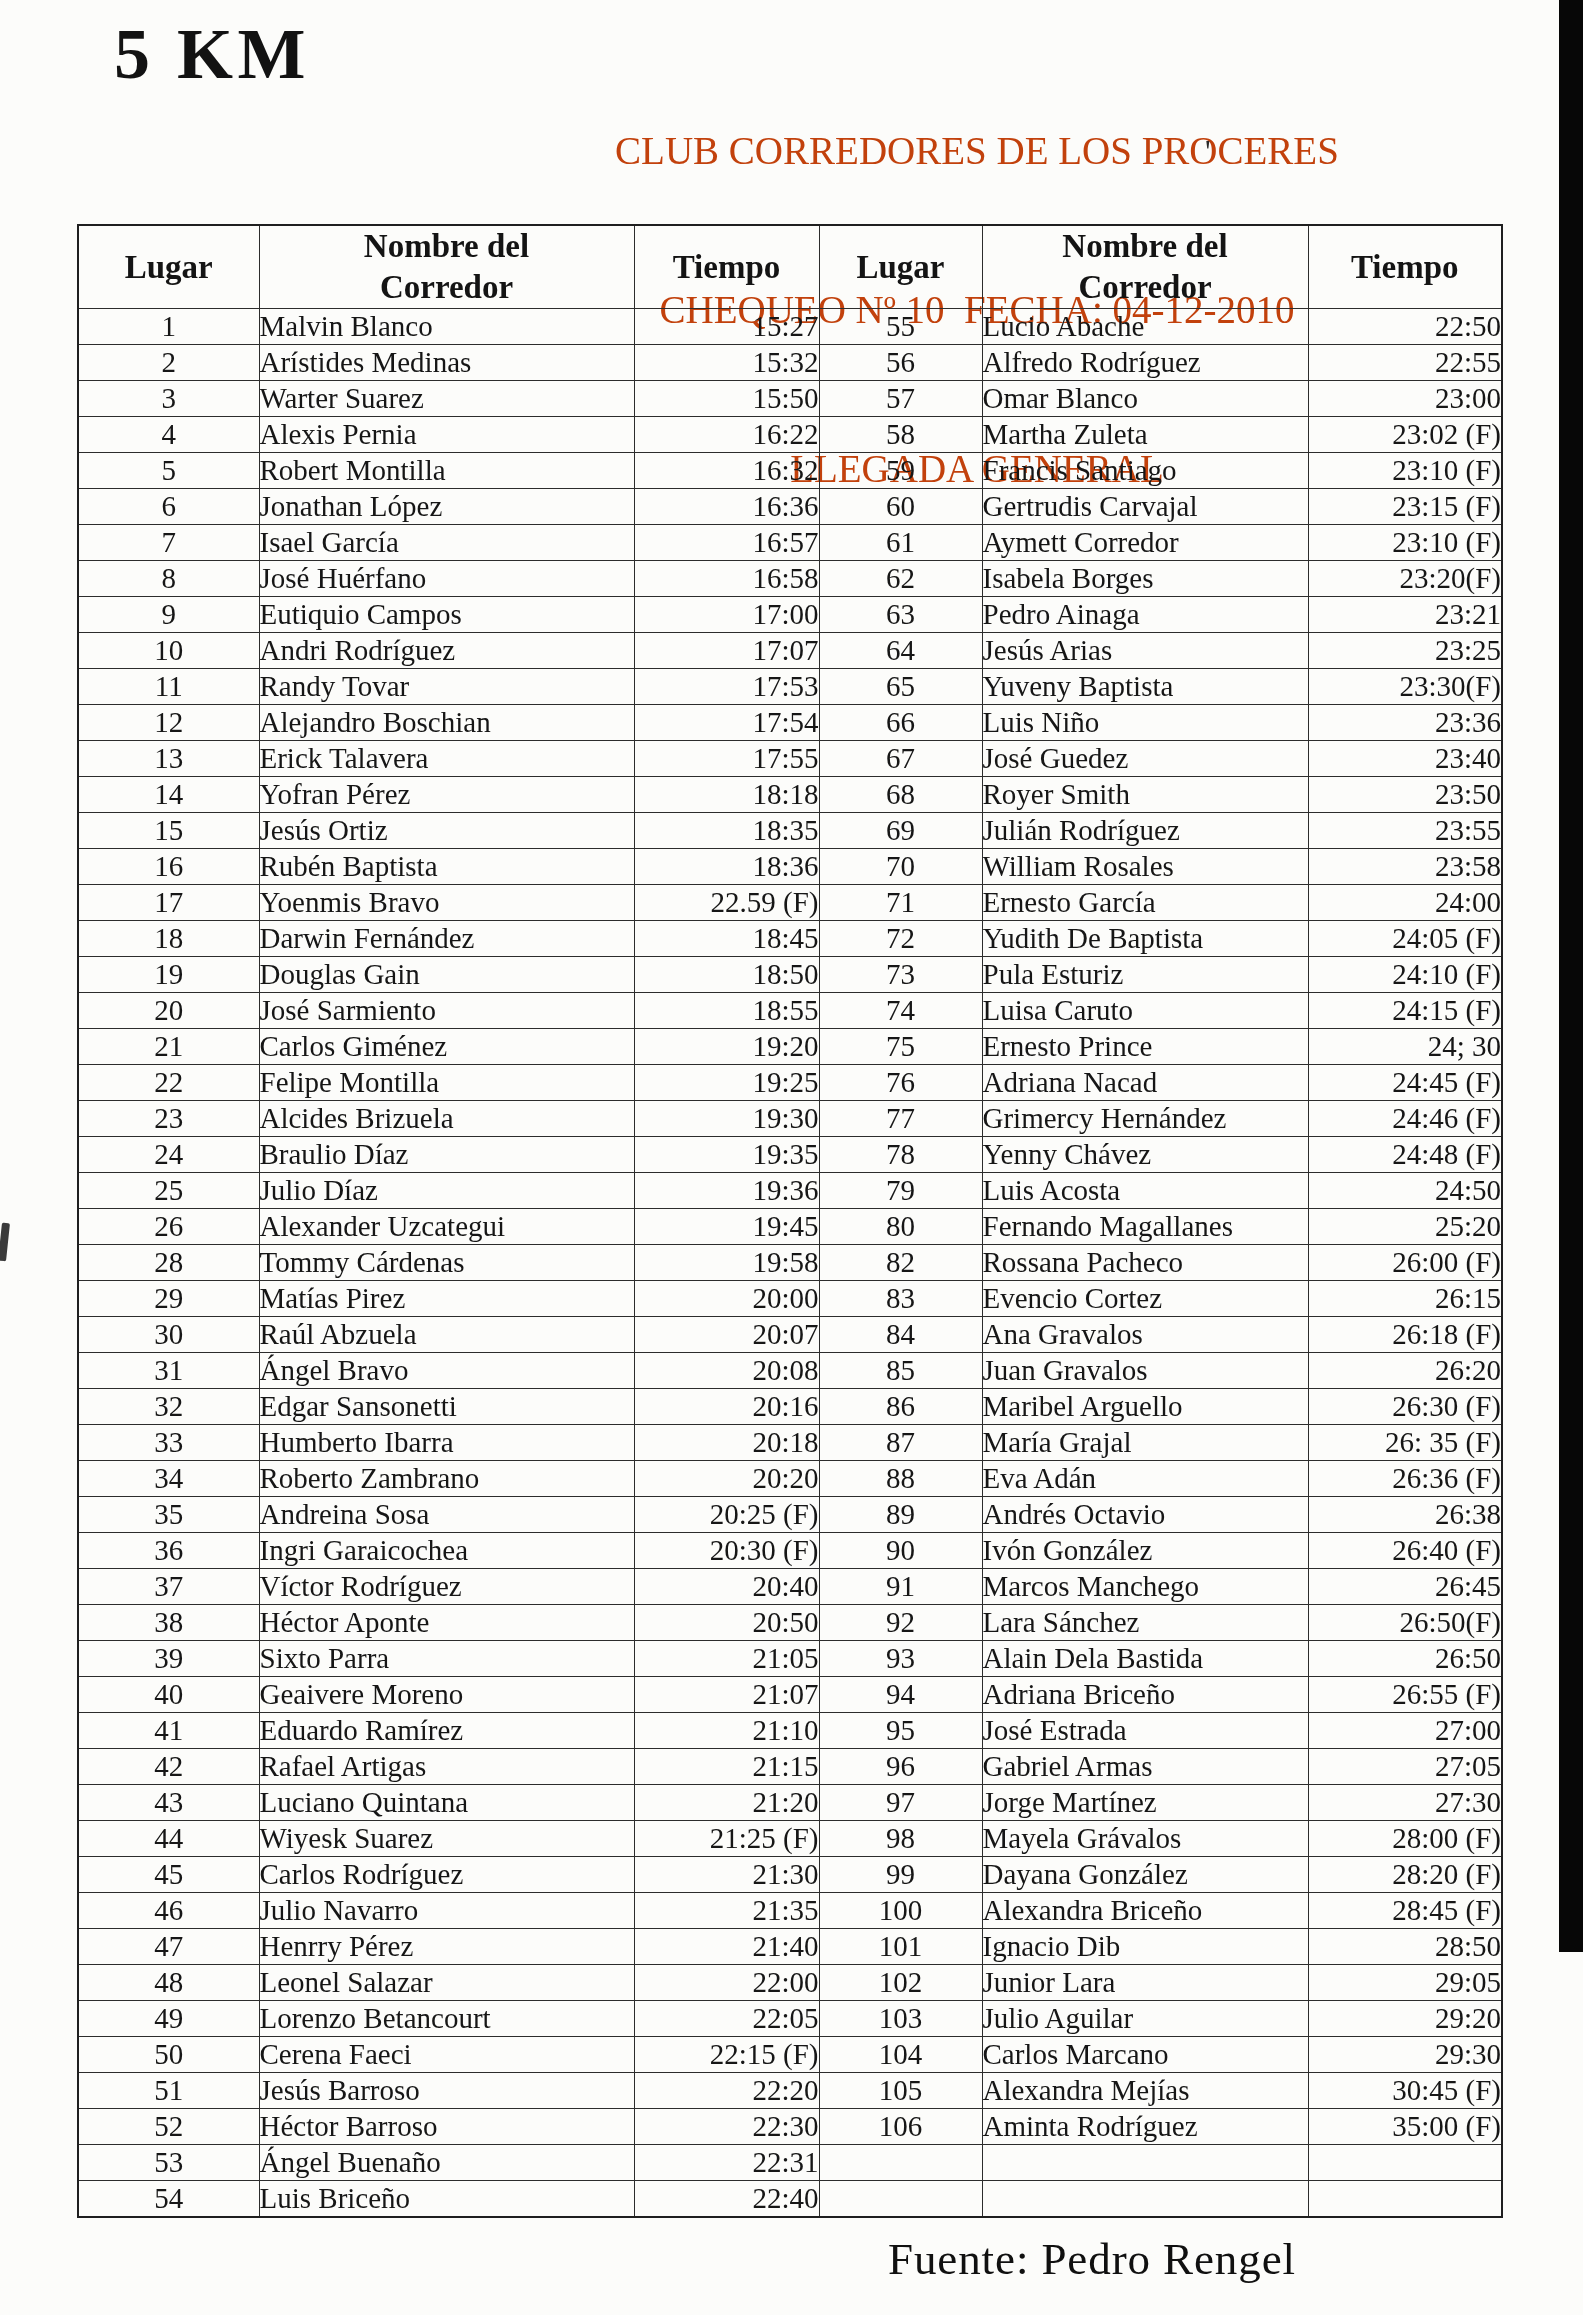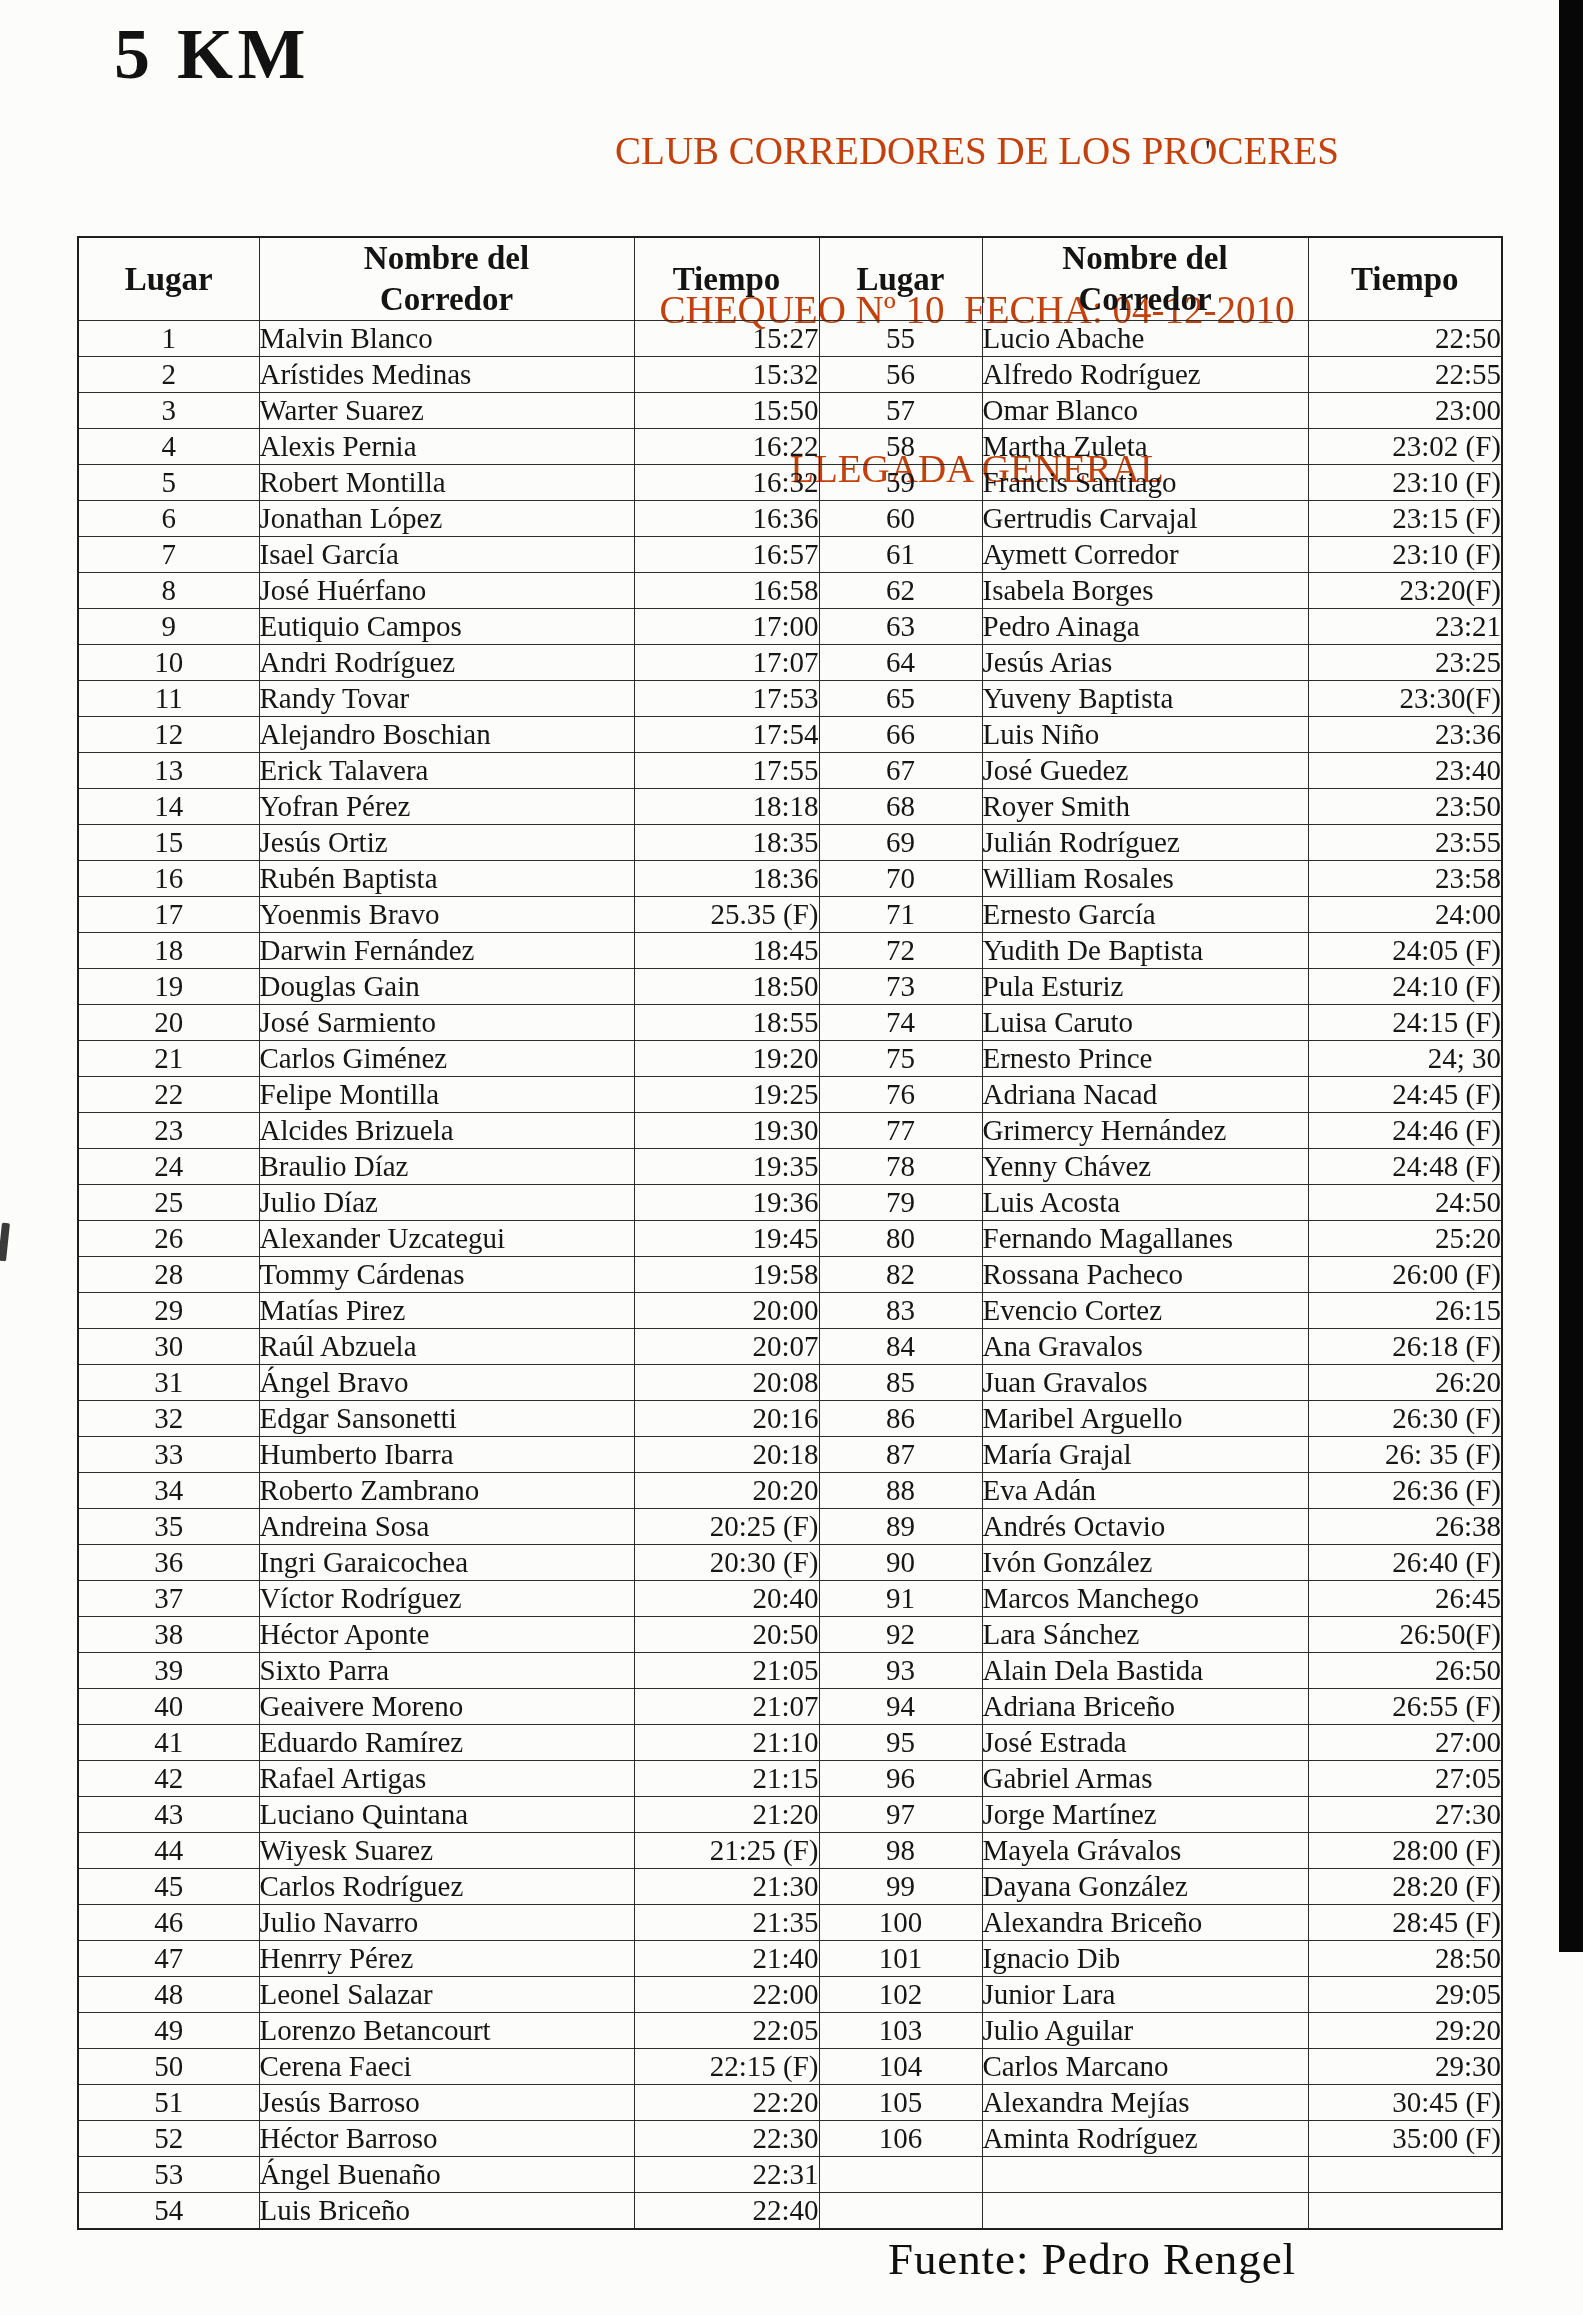--- a/index.html
+++ b/index.html
@@ -27,21 +27,21 @@
   }
   table.results{
     position:absolute;left:77px;top:224px;
     width:1425px;
     border-collapse:collapse;
     table-layout:fixed;
   }
   table.results,table.results th,table.results td{
     border:1.8px solid #2c2c2c;
   }
-  table.results{border:2.7px solid #1f1f1f;margin-top:12px;}
+  table.results{border:2.7px solid #1f1f1f;}
   table.results th{
     height:81px;font-size:33px;font-weight:bold;
     text-align:center;vertical-align:middle;
     line-height:41px;white-space:pre-line;
     color:#141414;padding:0;
   }
   table.results td{
     height:35px;font-size:29px;line-height:31px;
     vertical-align:middle;padding:0;color:#161616;
     overflow:hidden;white-space:nowrap;
@@ -224,21 +224,21 @@
           <td class="place">16</td>
           <td class="name">Rubén Baptista</td>
           <td class="time">18:36</td>
           <td class="place">70</td>
           <td class="name">William Rosales</td>
           <td class="time">23:58</td>
         </tr>
         <tr>
           <td class="place">17</td>
           <td class="name">Yoenmis Bravo</td>
-          <td class="time">25.35 (F)</td>
+          <td class="time">22.59 (F)</td>
           <td class="place">71</td>
           <td class="name">Ernesto García</td>
           <td class="time">24:00</td>
         </tr>
         <tr>
           <td class="place">18</td>
           <td class="name">Darwin Fernández</td>
           <td class="time">18:45</td>
           <td class="place">72</td>
           <td class="name">Yudith De Baptista</td>

